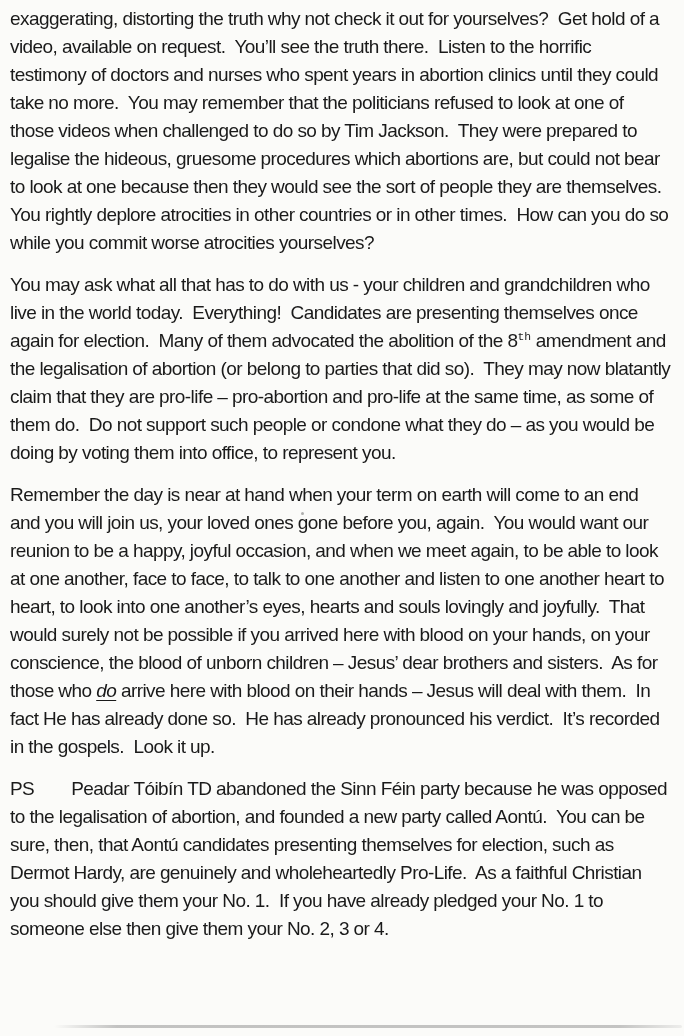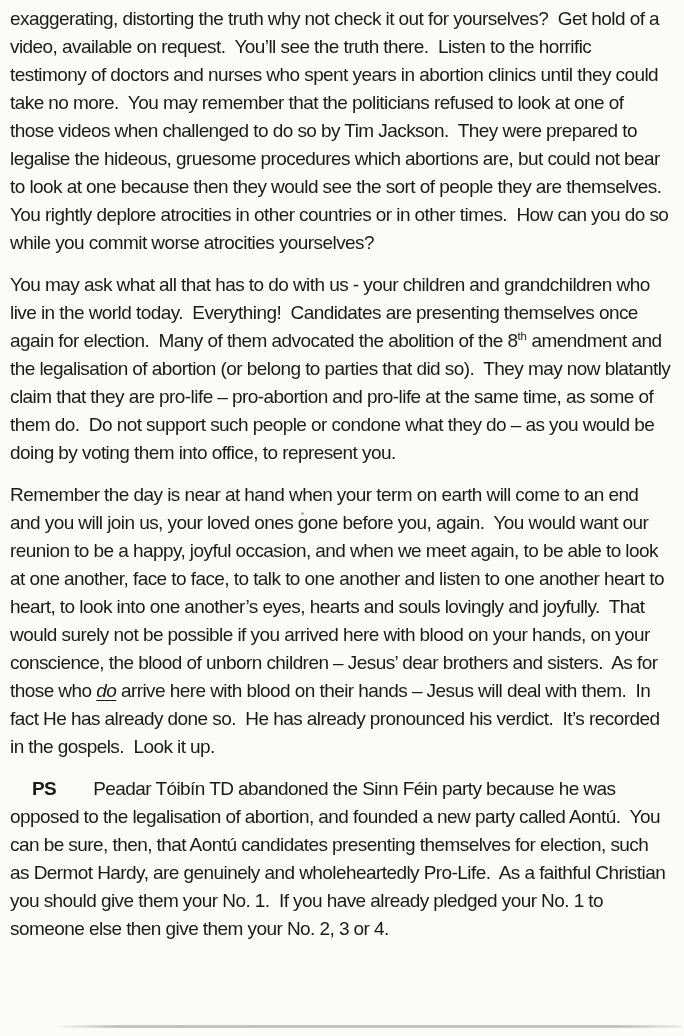--- a/index.html
+++ b/index.html
@@ -25,30 +25,30 @@
     letter-spacing: -0.03em;
     white-space: pre-wrap;
     text-align: left;
   }
   .para:last-of-type { margin-bottom: 0; }
   .sup {
     vertical-align: super;
     font-size: 0.6em;
     line-height: 0;
     letter-spacing: 0;
+    font-family: Liberation Mono, monospace;
   }
   .ul {
     text-decoration: underline;
     text-underline-offset: 3px;
     font-style: italic;
   }
   .ps-label {
-    font-weight: bold;
+    font-weight: normal;
     margin-right: 37px;
-    margin-left: 22px;
   }
   .speck {
     position: absolute;
     left: 301px;
     top: 512px;
     width: 3px;
     height: 3px;
     background: #8d8d8d;
     border-radius: 50%;
     opacity: 0.7;

